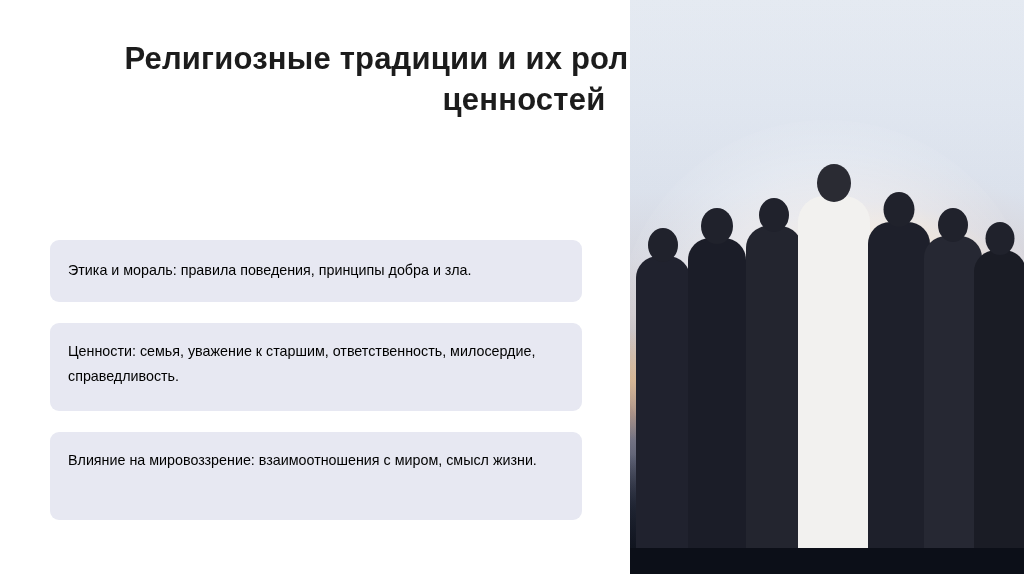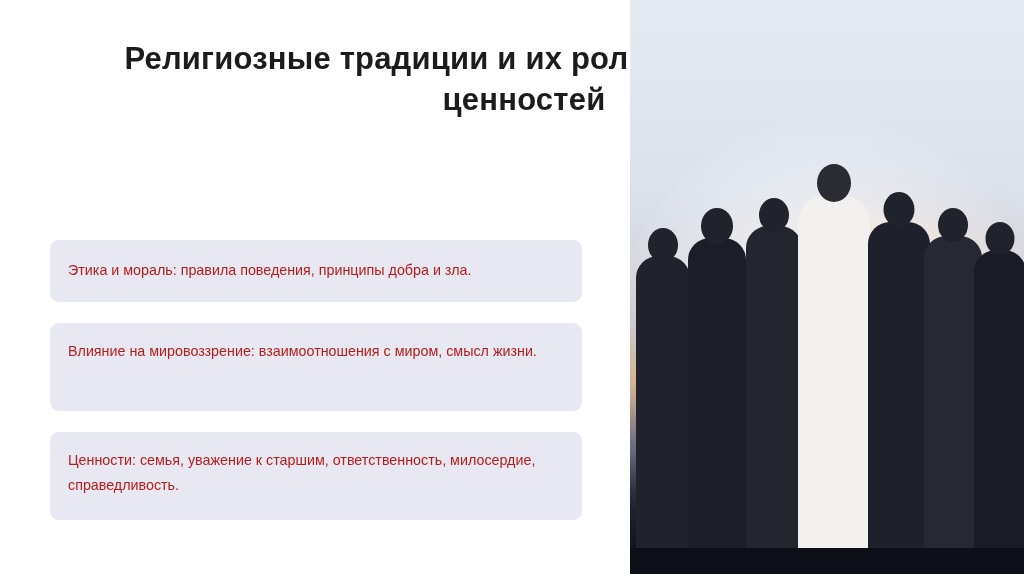--- a/index.html
+++ b/index.html
@@ -37,21 +37,21 @@
     position: absolute;
     left: 50px;
     top: 240px;
     width: 532px;
   }
   .card {
     background: #e7e8f2;
     border-radius: 9px;
     padding: 16px 18px;
     margin-bottom: 21px;
-    color: #b91c1c;
+    color: #000000;
     font-size: 14.3px;
     line-height: 1.75;
     box-sizing: border-box;
   }
   .card:last-child { margin-bottom: 0; }
   .card-1 { min-height: 62px; display: flex; align-items: center; }
   .card-2 { min-height: 88px; }
   .card-3 { min-height: 88px; }
 
   
@@ -149,25 +149,25 @@
 <body>
 
 <div class="slide">
 
   <div class="title">Религиозные традиции и их роль в формировании ценностей</div>
 
   <div class="cards">
     <div class="card card-1">
       <span>Этика и мораль: правила поведения, принципы добра и зла.</span>
     </div>
+    <div class="card card-2">
+      <span>Ценности: семья, уважение к старшим, ответственность, милосердие, справедливость.</span>
+    </div>
     <div class="card card-3">
       <span>Влияние на мировоззрение: взаимоотношения с миром, смысл жизни.</span>
-    </div>
-    <div class="card card-2">
-      <span>Ценности: семья, уважение к старшим, ответственность, милосердие, справедливость.</span>
     </div>
   </div>
 
   <div class="photo">
     <div class="sky"></div>
     <div class="halo"></div>
     <div class="sun-band"></div>
     <div class="skyline"></div>
     <div class="people">
       <div class="person p1">

